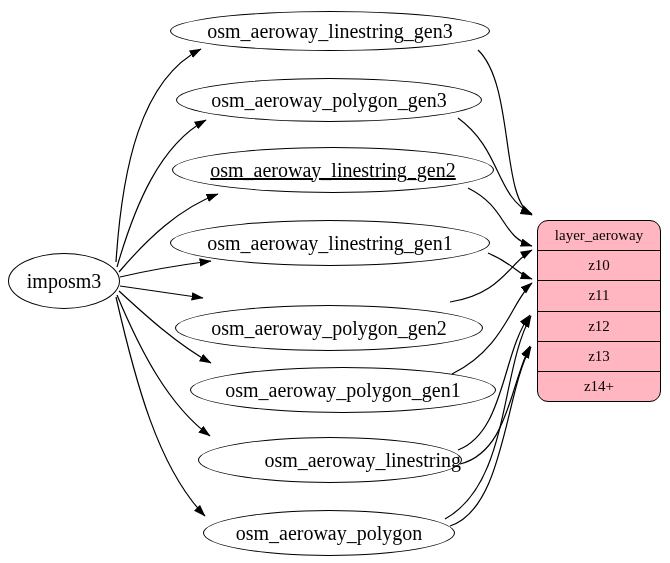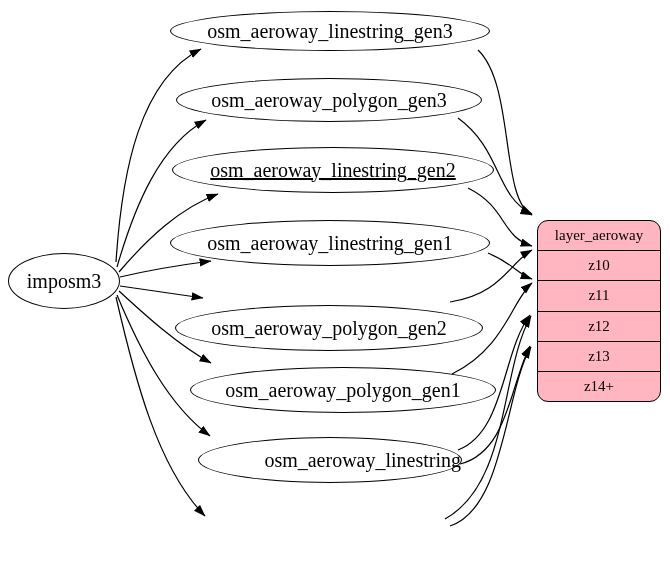--- a/index.html
+++ b/index.html
@@ -116,20 +116,23 @@
   </div>
   <div class="node ellipse" style="left:175px; top:305px; width:308px; height:46px;">
     <span>osm_aeroway_polygon_gen2</span>
   </div>
   <div class="node ellipse" style="left:190px; top:367px; width:306px; height:46px;">
     <span>osm_aeroway_polygon_gen1</span>
   </div>
   <div class="node ellipse" style="left:198px; top:437px; width:264px; height:46px;justify-content:flex-end;">
     <span>osm_aeroway_linestring</span>
   </div>
+  <div class="node ellipse" style="left:203px; top:510px; width:252px; height:46px;">
+    <span>osm_aeroway_polygon</span>
+  </div>
 
   <div class="record">
     <div class="rrow">
       <span>layer_aeroway</span>
     </div>
     <div class="rrow">
       <span>z10</span>
     </div>
     <div class="rrow">
       <span>z11</span>

